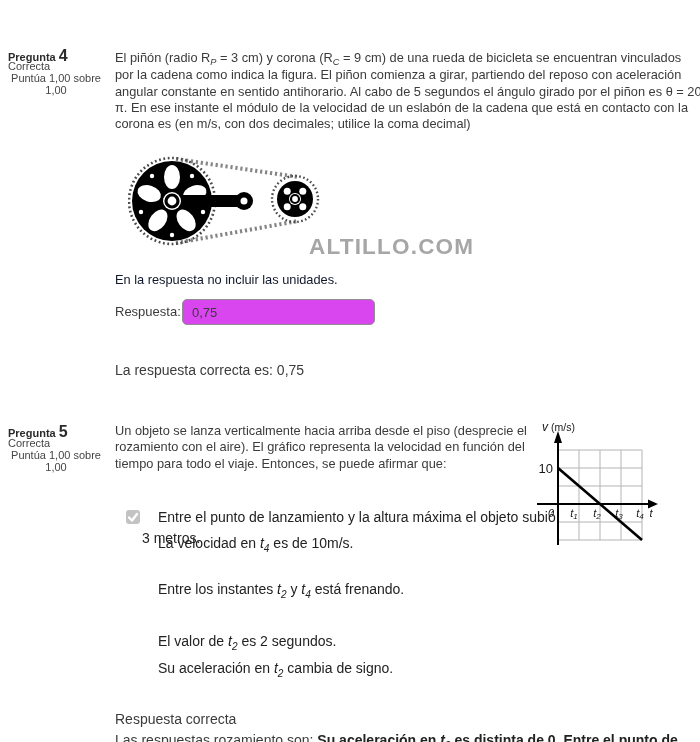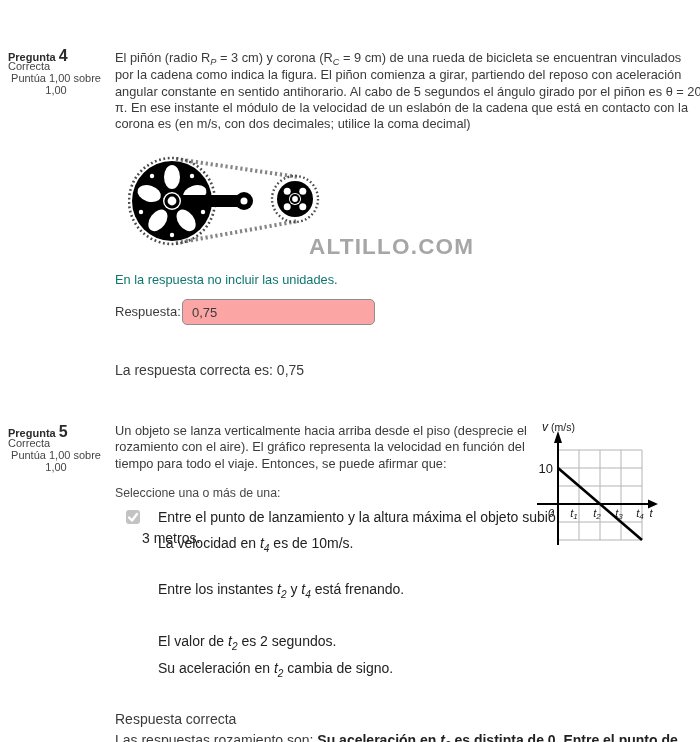--- a/index.html
+++ b/index.html
@@ -6,29 +6,29 @@
   #page{position:relative;width:700px;height:742px;background:#ffffff;overflow:hidden;
         font-family:"Liberation Sans","DejaVu Sans",sans-serif;color:#3b3b3b;margin-top:41px;}
   .abs{position:absolute;}
   
   .qnum{font-weight:700;color:#2b2b2b;font-size:11px;}
   .qnum .num{font-size:16px;margin-left:3px;}
   .qmeta{font-size:11px;color:#454545;line-height:12px;text-align:center;}
   .qgrade{width:96px;}
   
   .qtext{font-size:12.8px;line-height:16.3px;color:#3b3b3b;}
-  .note{font-size:12.8px;color:#0f766e;}
+  .note{font-size:12.8px;color:#0f172a;}
   .sub{font-style:italic;font-size:72%;position:relative;top:0.35em;}
   .i{font-style:italic;}
   .b{font-weight:700;color:#222;}
   
   .ans-label{font-size:13px;color:#3b3b3b;}
   .ans-input{position:absolute;box-sizing:border-box;width:193px;height:26px;
              border:1px solid #8f8f8f;border-radius:5px;font-family:inherit;
-             font-size:13px;color:#3b3b3b;padding:0 9px;background:#fca5a5;outline:none;}
+             font-size:13px;color:#3b3b3b;padding:0 9px;background:#d946ef;outline:none;}
   .feedback{font-size:14px;color:#3b3b3b;}
   
   .prompt{font-size:12.3px;color:#484848;}
   .opt{position:absolute;left:142px;width:424px;font-size:14px;line-height:21px;color:#222;}
   .opt .optext{text-indent:16px;}
   .cb{position:absolute;left:-16px;top:3px;width:14px;height:14px;border-radius:3px;
       background:transparent;}
   .cb svg{display:none;}
   .cb.on{background:#c3c3c3;}
   .cb.on svg{display:block;}
@@ -142,21 +142,20 @@
     <text class="glabel-u" x="15" y="14">(m/s)</text>
     <text class="gy" x="17" y="56" text-anchor="end">10</text>
     <text class="gt" x="15" y="100" text-anchor="middle"><tspan>0</tspan><tspan class="gsub" dy="2"></tspan></text>
     <text class="gt" x="38" y="100" text-anchor="middle"><tspan>t</tspan><tspan class="gsub" dy="2">1</tspan></text>
     <text class="gt" x="61" y="100" text-anchor="middle"><tspan>t</tspan><tspan class="gsub" dy="2">2</tspan></text>
     <text class="gt" x="83" y="100" text-anchor="middle"><tspan>t</tspan><tspan class="gsub" dy="2">3</tspan></text>
     <text class="gt" x="104" y="100" text-anchor="middle"><tspan>t</tspan><tspan class="gsub" dy="2">4</tspan></text>
     <text class="gt" x="115" y="100" text-anchor="middle"><tspan>t</tspan><tspan class="gsub" dy="2"></tspan></text>
   </svg>
 
-  <div class="abs prompt" style="left:115px;top:445px;">Seleccione una o más de una:</div>
 
   <div class="opt" style="top:466px;">
     <span class="cb on">
       <svg width="14" height="14" viewBox="0 0 14 14">
           <polyline points="3,7.5 6,10.5 11,4" fill="none" stroke="#fff" stroke-width="2.4" stroke-linecap="round" stroke-linejoin="round"></polyline>
         </svg>
     </span>
     <div class="optext"><span>Entre el punto de lanzamiento y la altura máxima el objeto subió</span><br><span>3 metros.</span></div>
   </div>
   <div class="opt" style="top:492px;">

